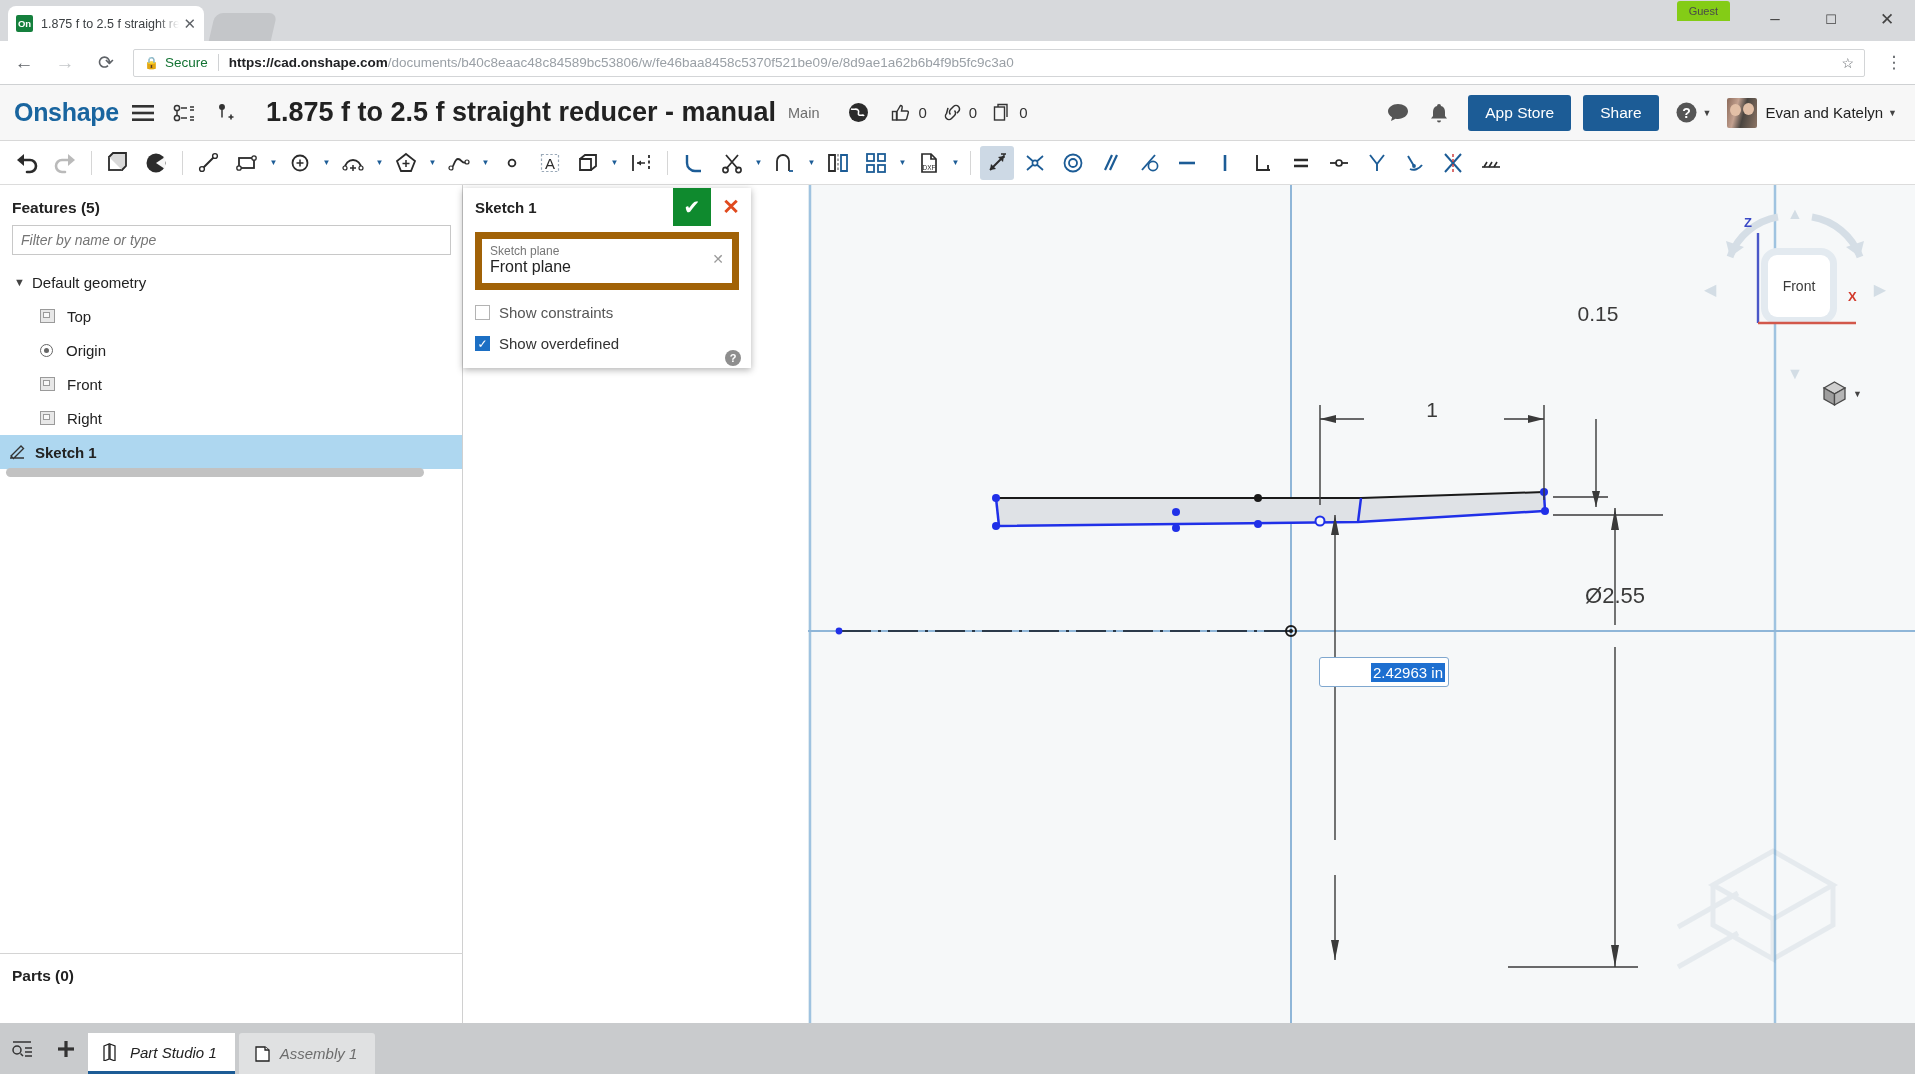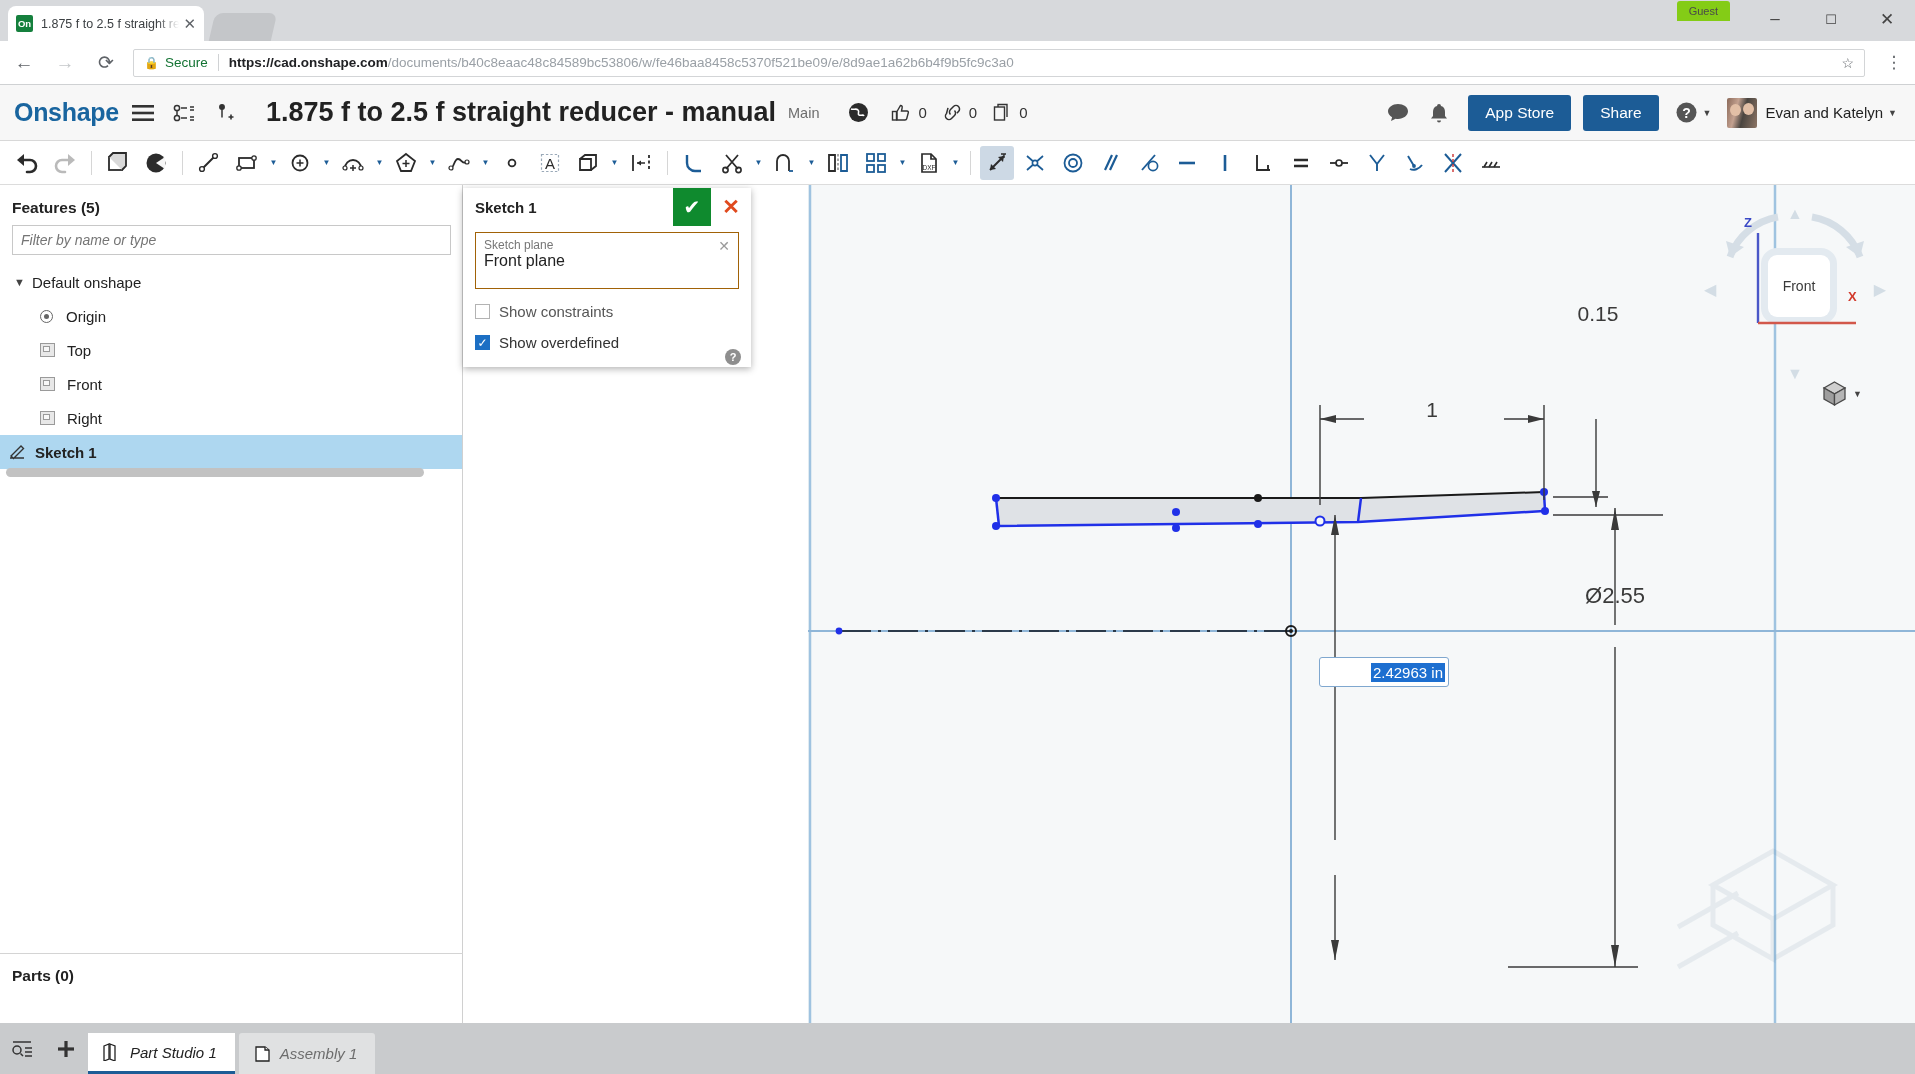--- a/index.html
+++ b/index.html
@@ -181,22 +181,22 @@
   .ok-btn {
     margin-left:auto; width:38px; height:38px; background:#0f8a2e; color:#fff;
     display:flex; align-items:center; justify-content:center; font-size:20px;
   }
   .cancel-btn {
     width:40px; height:38px; color:#e04a1e; display:flex;
     align-items:center; justify-content:center; font-size:21px; font-weight:bold;
   }
   .sk-body { padding:6px 12px 16px; position:relative; }
   .field {
-    border:1px solid #a16207; padding:5px 8px 18px; display:flex;
-    align-items:flex-start;
+    border:7px solid #a16207; padding:5px 8px 7px; display:flex;
+    align-items:center;
   }
   .field .inner { flex:1; }
   .field-label { font-size:12px; color:#767676; display:block; }
   .field-val { font-size:16px; color:#222; }
   .field-x { color:#9a9a9a; font-size:14px; padding-bottom:2px; }
   .cb-row { display:flex; align-items:center; margin-top:14px;text-align:center; }
   .cb {
     width:15px;height:15px;border:1.5px solid #b3b3b3; background:#fff;
     margin-right:9px; flex:none;
   }
@@ -608,30 +608,30 @@
 
   <div class="left-panel">
     <div class="panel-head">Features (5)</div>
     <div class="filter-box">
       <input placeholder="Filter by name or type" style="">
     </div>
 
     <div class="tree">
       <div class="tree-row">
         <span class="tw">▼</span>
-        <span>Default onshape</span>
-      </div>
-
+        <span>Default geometry</span>
+      </div>
+
+      <div class="tree-row child">
+        <span class="ico-plane"></span>
+        <span>Top</span>
+      </div>
       <div class="tree-row child">
         <span class="ico-origin"></span>
         <span>Origin</span>
-      </div>
-      <div class="tree-row child">
-        <span class="ico-plane"></span>
-        <span>Top</span>
       </div>
       <div class="tree-row child">
         <span class="ico-plane"></span>
         <span>Front</span>
       </div>
       <div class="tree-row child">
         <span class="ico-plane"></span>
         <span>Right</span>
       </div>
 

